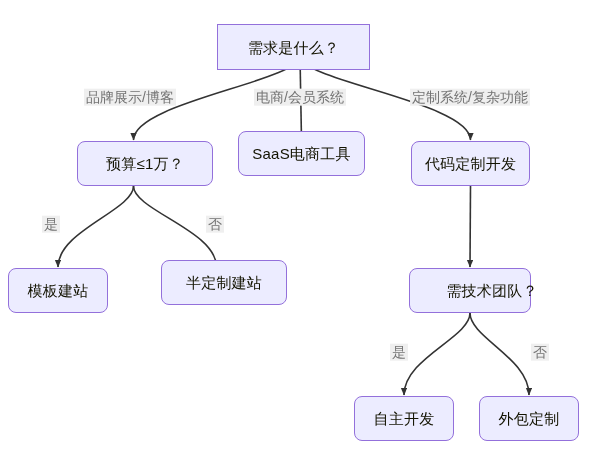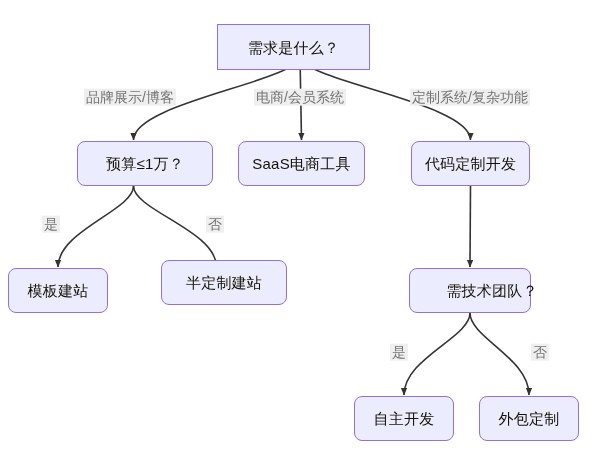--- a/index.html
+++ b/index.html
@@ -89,21 +89,21 @@
       </g>
   </svg>
 
   <div id="nodes-group">
       <div class="node square" style="left: 217px; top: 10px; width: 153px; height: 46px; margin-top: 14px;">
         <span>需求是什么？</span>
       </div>
       <div class="node rounded" style="left: 77px; top: 141px; width: 136px; height: 45px;">
         <span>预算≤1万？</span>
       </div>
-      <div class="node rounded" style="left: 238px; top: 141px; width: 127px; height: 45px;">
+      <div class="node rounded" style="left: 238px; top: 131px; width: 127px; height: 45px;">
         <span>SaaS电商工具</span>
       </div>
       <div class="node rounded" style="left: 411px; top: 141px; width: 119px; height: 45px;">
         <span>代码定制开发</span>
       </div>
       <div class="node rounded" style="left: 8px; top: 268px; width: 100px; height: 45px;">
         <span>模板建站</span>
       </div>
       <div class="node rounded" style="left: 161px; top: 260px; width: 126px; height: 45px;">
         <span>半定制建站</span>

